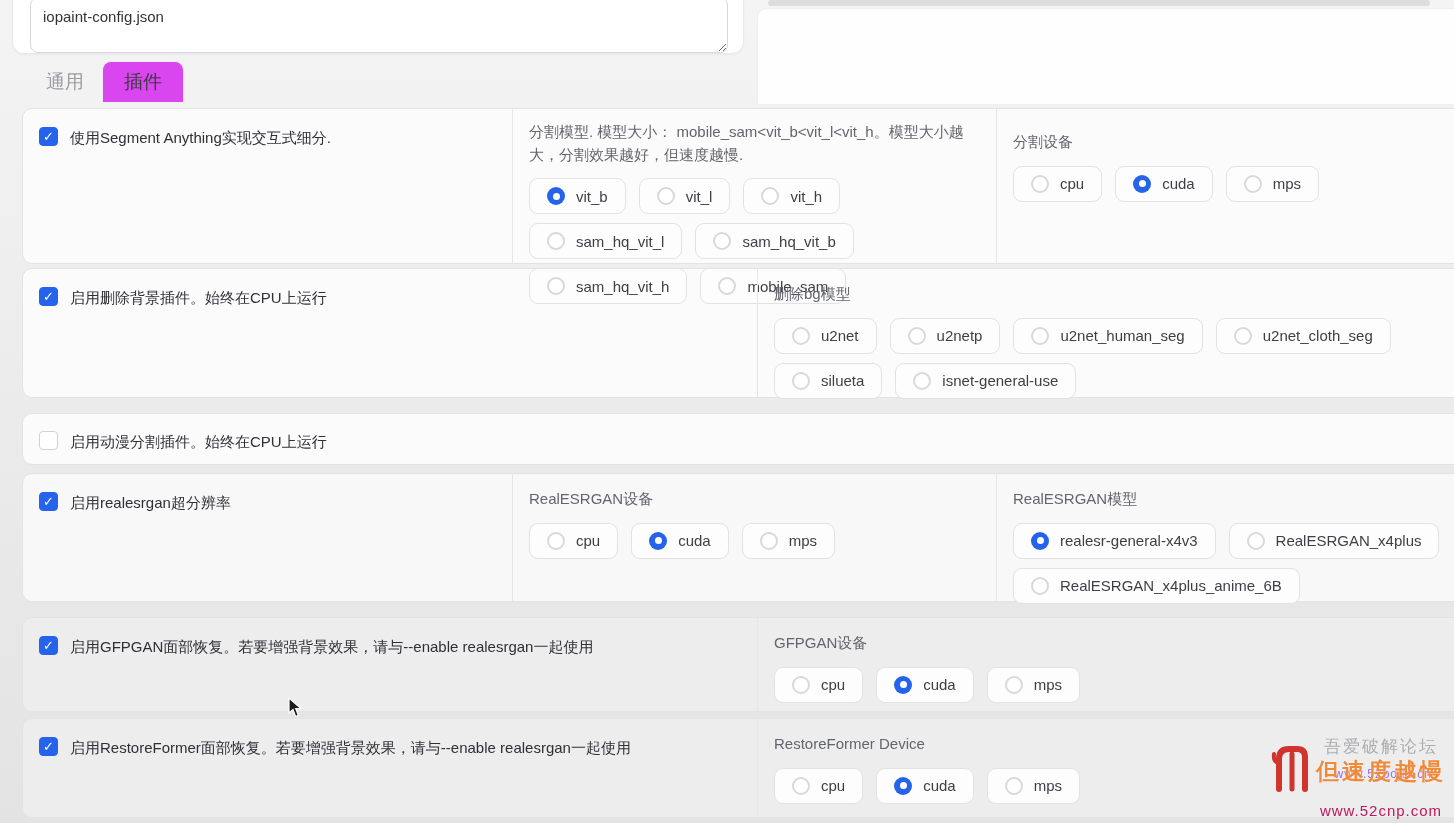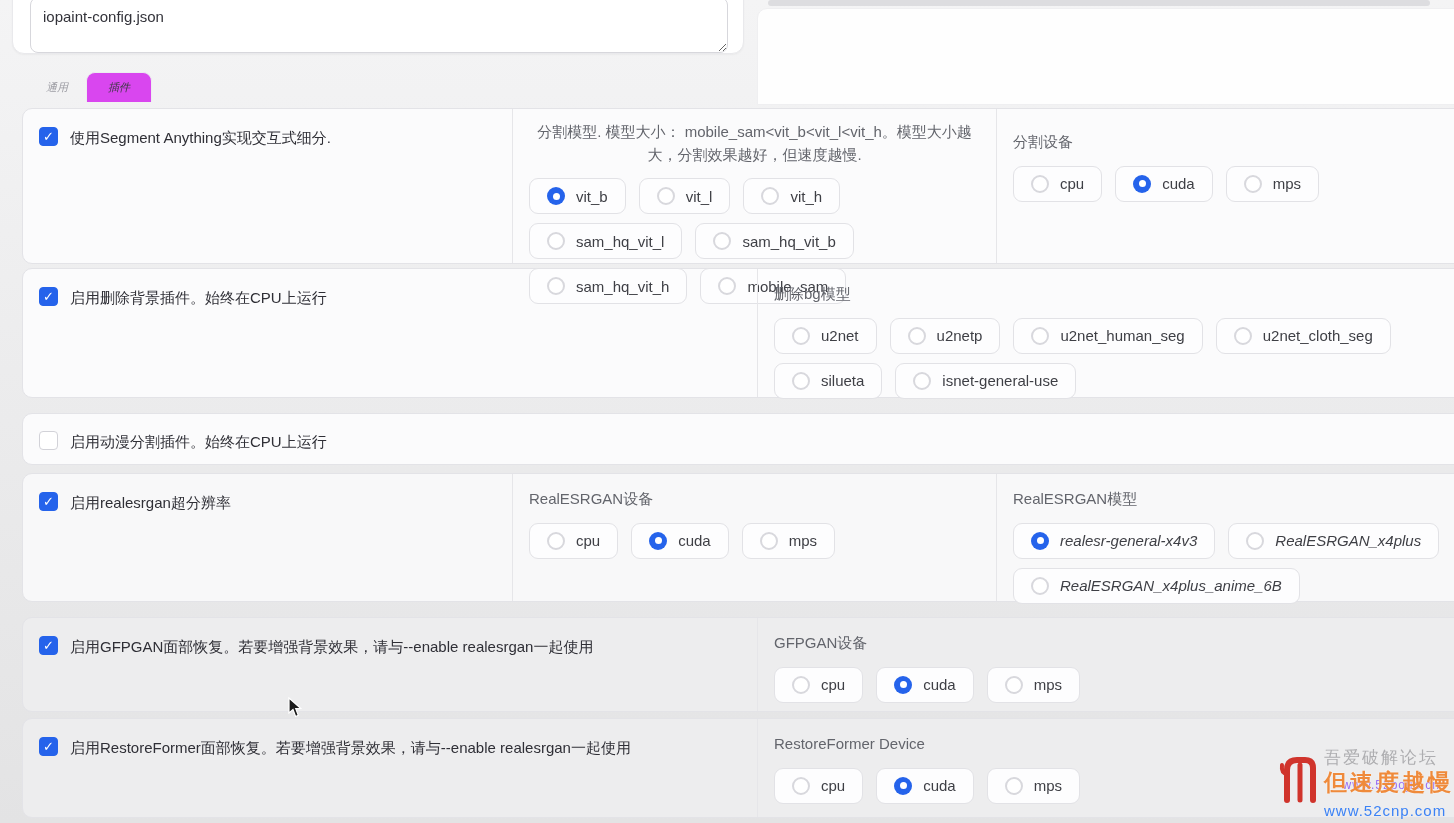--- a/index.html
+++ b/index.html
@@ -24,21 +24,21 @@
   .top-strip{
     position:absolute; left:768px; top:0; width:662px; height:6px;
     background:#dddde0; border-radius:4px;
   }
   .top-right-panel{
     position:absolute; left:757px; top:8px; right:-10px; height:95px;
     background:#fefefe; border:1px solid #efeff1; border-radius:10px 0 0 0;
   }
   
   .tabs{position:absolute; left:28px; top:72px; display:flex; align-items:flex-end; height:30px;}
-  .tab{padding:7px 18px; font-size:11px; color:#9d9da4; cursor:default;font-style:italic;}
+  .tab{padding:7px 18px; font-size:19px; color:#9d9da4; cursor:default;}
   .tab.active{
     background:#d946ef; color:#3a3a40; border-radius:9px 9px 0 0;
     border:1px solid #ededf0; border-bottom:none; padding:7px 21px;
   }
   
   .content{position:absolute; top:108px; left:0; right:-14px;}
   .row{
     display:flex; margin-left:22px; margin-right:0;
     border:1px solid #e3e3e7; border-radius:10px; background:#fbfbfc;
     box-sizing:border-box;
@@ -79,26 +79,26 @@
   .radio{
     width:18px; height:18px; border-radius:50%; box-sizing:border-box;
     border:2px solid #d8d8dd; background:#fff; position:relative; flex:none;
   }
   .radio.on{border:none; background:#2563eb;}
   .radio.on::after{
     content:""; position:absolute; left:50%; top:50%; width:7px; height:7px;
     margin:-3.5px 0 0 -3.5px; border-radius:50%; background:#fff;
   }
   
-  .wm{position:absolute; right:0; bottom:4px; text-align:left; line-height:1.1; pointer-events:none;}
+  .wm{position:absolute; right:8px; bottom:4px; text-align:center; line-height:1.1; pointer-events:none;}
   .wm-line1{font-size:17px; color:#a3a3a6; opacity:.85; letter-spacing:2px;}
   .wm-mid{position:relative; margin-top:2px; height:30px;}
   .wm-url1{position:absolute; right:14px; top:9px; font-size:12px; color:#8b5cf6; opacity:.9; letter-spacing:1px;}
   .wm-name2{position:relative; font-size:23px; font-weight:bold; color:#ef8a3b; letter-spacing:3px; text-shadow:0 0 2px rgba(255,255,255,.8);}
-  .wm-url2{font-size:15px; color:#3b82f6; letter-spacing:1px; margin-top:3px;}
+  .wm-url2{font-size:15px; color:#be185d; letter-spacing:1px; margin-top:14px;}
   .wm-logo{position:absolute; left:-46px; bottom:-4px; width:44px; height:54px;}
   
   .cursor{position:absolute; left:288px; top:697px; width:14px; height:21px; pointer-events:none;}
 </style>
 </head>
 <body>
 
 <div class="top-strip"></div>
 <div class="top-right-panel"></div>
 
@@ -116,21 +116,21 @@
   <div class="row r1">
     <div class="col w489">
       <div class="cbrow">
         <span class="checkbox checked">
             <span class="tick">✓</span>
           </span>
         <span class="cblabel">使用Segment Anything实现交互式细分.</span>
       </div>
     </div>
     <div class="col w484" style="padding-top:12px;">
-      <div class="glabel" style="max-width:460px;text-align:center;">分割模型. 模型大小： mobile_sam&lt;vit_b&lt;vit_l&lt;vit_h。模型大小越大，分割效果越好，但速度越慢.</div>
+      <div class="glabel" style="max-width:460px;">分割模型. 模型大小： mobile_sam&lt;vit_b&lt;vit_l&lt;vit_h。模型大小越大，分割效果越好，但速度越慢.</div>
       <div class="chips">
           <span class="chip">
             <span class="radio on"></span>
             <span>vit_b</span>
           </span>
           <span class="chip">
             <span class="radio"></span>
             <span>vit_l</span>
           </span>
           <span class="chip">
@@ -244,21 +244,21 @@
             <span>cuda</span>
           </span>
           <span class="chip">
             <span class="radio"></span>
             <span>mps</span>
           </span>
         </div>
     </div>
     <div class="col grow">
       <div class="glabel">RealESRGAN模型</div>
-      <div class="chips" style="max-width:450px;font-style:italic;">
+      <div class="chips" style="max-width:450px;">
           <span class="chip">
             <span class="radio on"></span>
             <span>realesr-general-x4v3</span>
           </span>
           <span class="chip">
             <span class="radio"></span>
             <span>RealESRGAN_x4plus</span>
           </span>
           <span class="chip">
             <span class="radio"></span>

